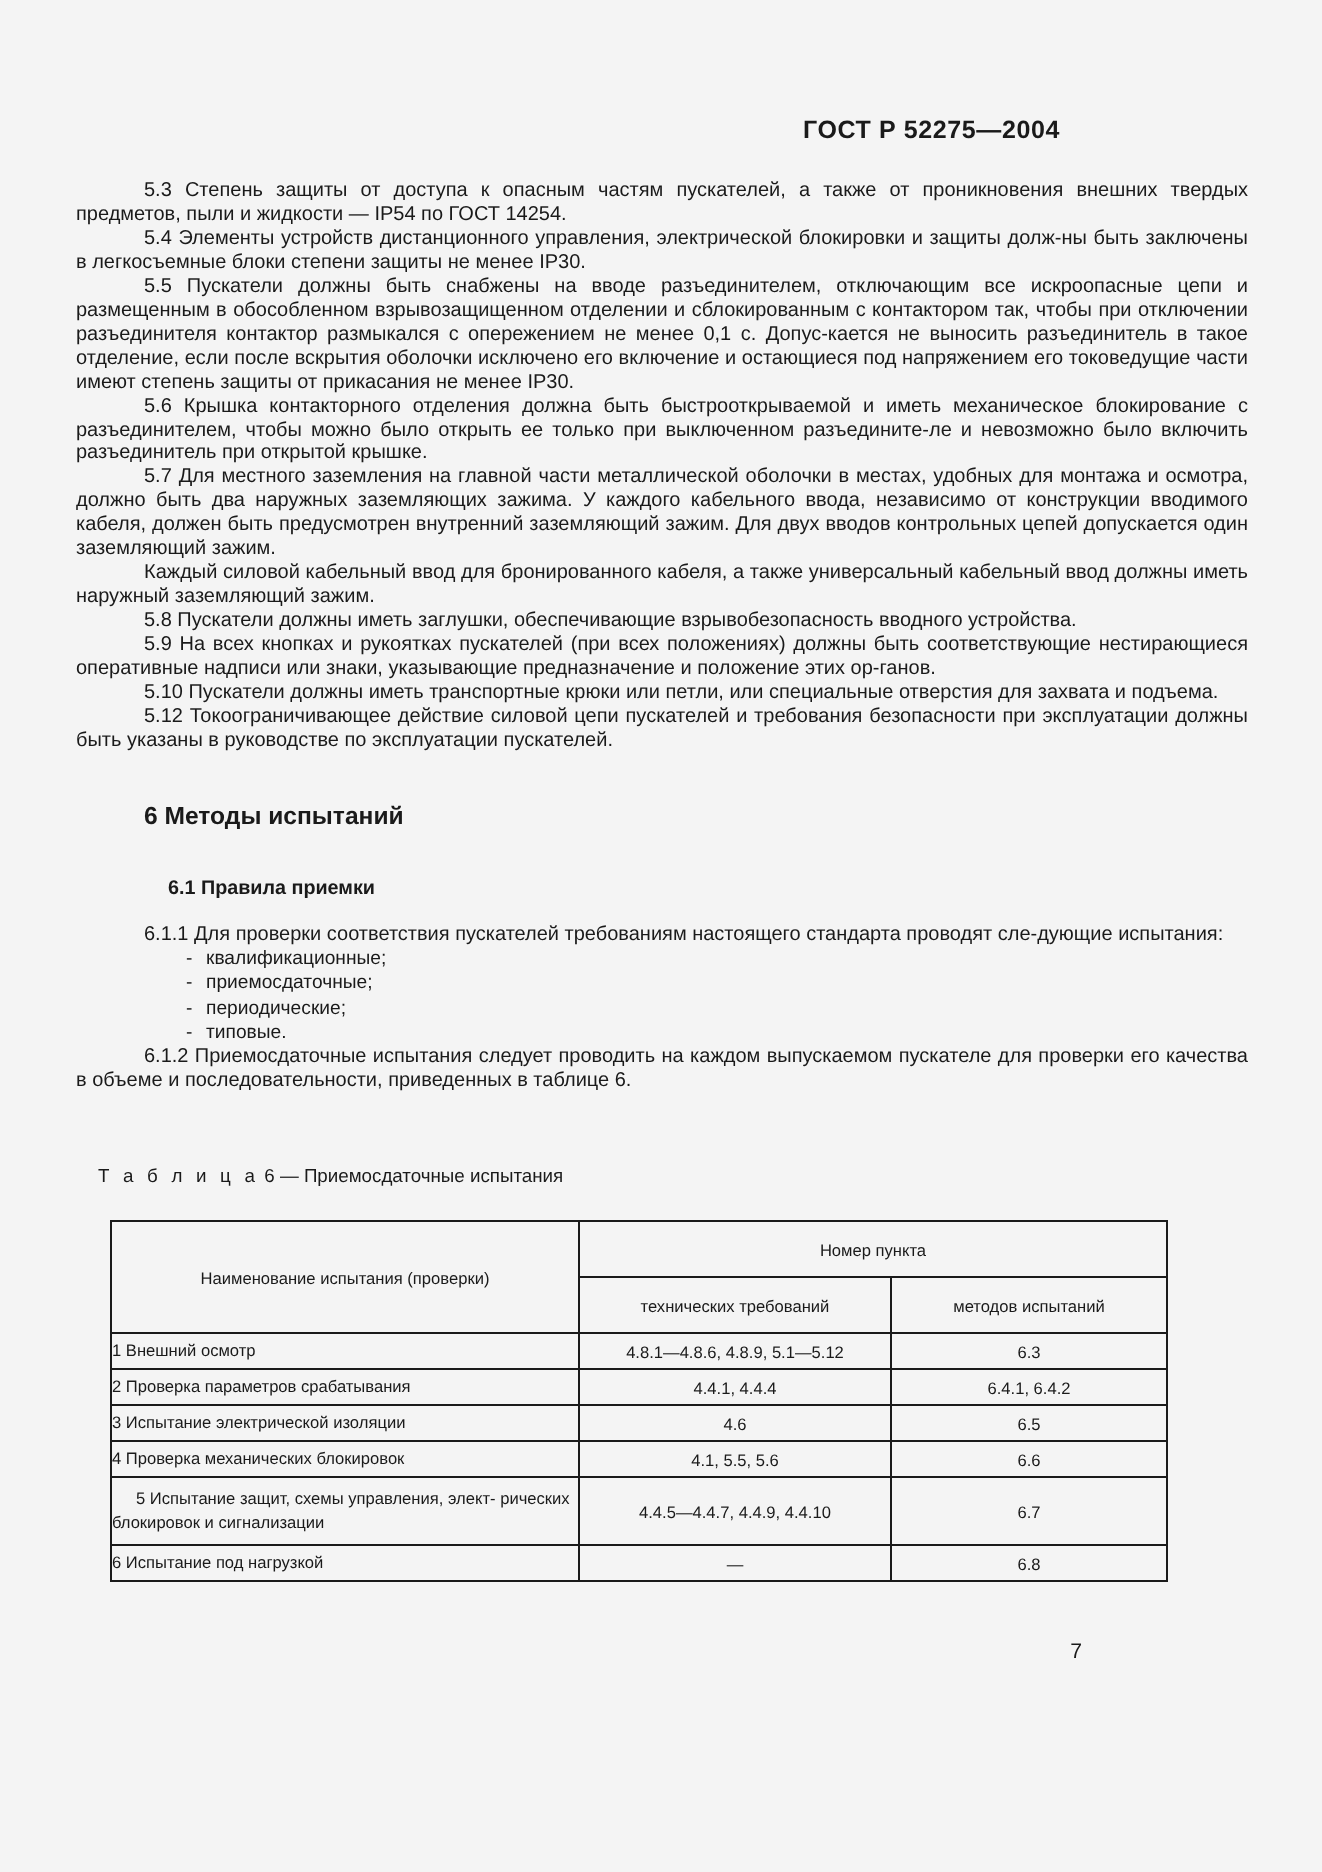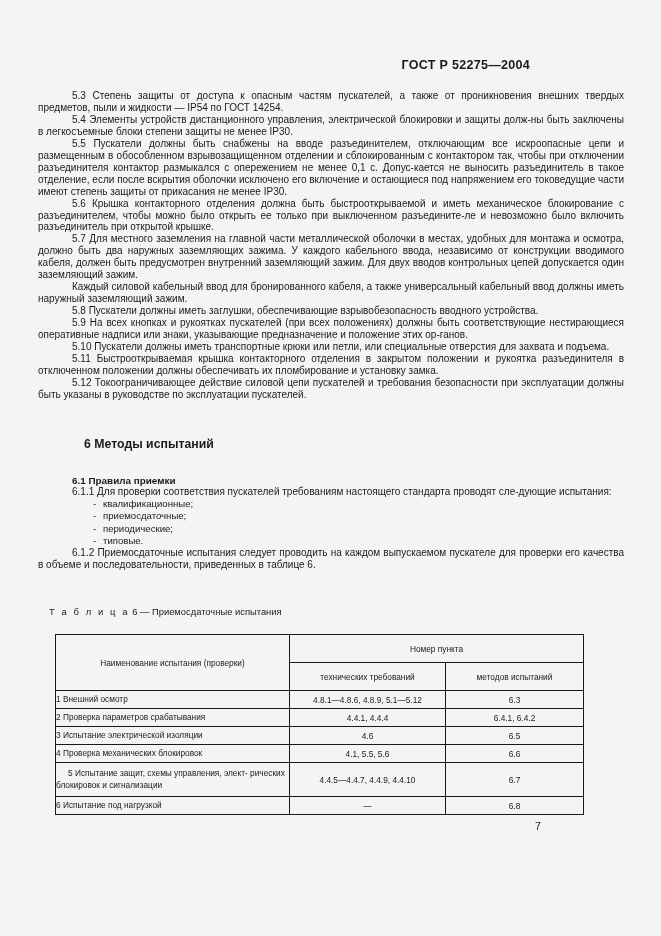--- a/index.html
+++ b/index.html
@@ -39,28 +39,28 @@
   }
   p.body {
     margin: 0;
     font-size: 10px;
     line-height: 11.95px;
     text-align: justify;
     text-indent: 34px;
     hyphens: manual;
   }
   .sec-head {
-    margin: 12px;
+    margin: 0;
     font-size: 12.3px;
     font-weight: bold;
     text-indent: 0;
     padding-left: 34px;
   }
   .sub-head {
-    margin: 0;
+    margin: 12px;
     font-size: 9.9px;
     font-weight: bold;
     padding-left: 34px;
   }
   ul.dashlist {
     margin: 0;
     padding: 0;
     list-style: none;
   }
   ul.dashlist li {
@@ -152,21 +152,20 @@
 
     <p class="body">5.3  Степень защиты от доступа к опасным частям пускателей, а также от проникновения внешних твердых предметов, пыли и жидкости — IP54 по ГОСТ 14254.</p>
     <p class="body">5.4  Элементы устройств дистанционного управления, электрической блокировки и защиты долж-ны быть заключены в легкосъемные блоки степени защиты не менее IP30.</p>
     <p class="body">5.5  Пускатели должны быть снабжены на вводе разъединителем, отключающим все искроопасные цепи и размещенным в обособленном взрывозащищенном отделении и сблокированным с контактором так, чтобы при отключении разъединителя контактор размыкался с опережением не менее 0,1 с. Допус-кается не выносить разъединитель в такое отделение, если после вскрытия оболочки исключено его включение и остающиеся под напряжением его токоведущие части имеют степень защиты от прикасания не менее IP30.</p>
     <p class="body">5.6  Крышка контакторного отделения должна быть быстрооткрываемой и иметь механическое блокирование с разъединителем, чтобы можно было открыть ее только при выключенном разъедините-ле и невозможно было включить разъединитель при открытой крышке.</p>
     <p class="body">5.7  Для местного заземления на главной части металлической оболочки в местах, удобных для монтажа и осмотра, должно быть два наружных заземляющих зажима. У каждого кабельного ввода, независимо от конструкции вводимого кабеля, должен быть предусмотрен внутренний заземляющий зажим. Для двух вводов контрольных цепей допускается один заземляющий зажим.</p>
     <p class="body">Каждый силовой кабельный ввод для бронированного кабеля, а также универсальный кабельный ввод должны иметь наружный заземляющий зажим.</p>
     <p class="body">5.8  Пускатели должны иметь заглушки, обеспечивающие взрывобезопасность вводного устройства.</p>
     <p class="body">5.9  На всех кнопках и рукоятках пускателей (при всех положениях) должны быть соответствующие нестирающиеся оперативные надписи или знаки, указывающие предназначение и положение этих ор-ганов.</p>
     <p class="body">5.10  Пускатели должны иметь транспортные крюки или петли, или специальные отверстия для захвата и подъема.</p>
-    <p class="body">5.11  Быстрооткрываемая крышка контакторного отделения в закрытом положении и рукоятка разъединителя в отключенном положении должны обеспечивать их пломбирование и установку замка.</p>
     <p class="body">5.12  Токоограничивающее действие силовой цепи пускателей и требования безопасности при эксплуатации должны быть указаны в руководстве по эксплуатации пускателей.</p>
 
     <div class="spacer-lg"></div>
 
     <p class="sec-head">6  Методы испытаний</p>
 
     <div class="spacer-md"></div>
 
     <p class="sub-head">6.1  Правила приемки</p>
     <p class="body">6.1.1  Для проверки соответствия пускателей требованиям настоящего стандарта проводят сле-дующие испытания:</p>

